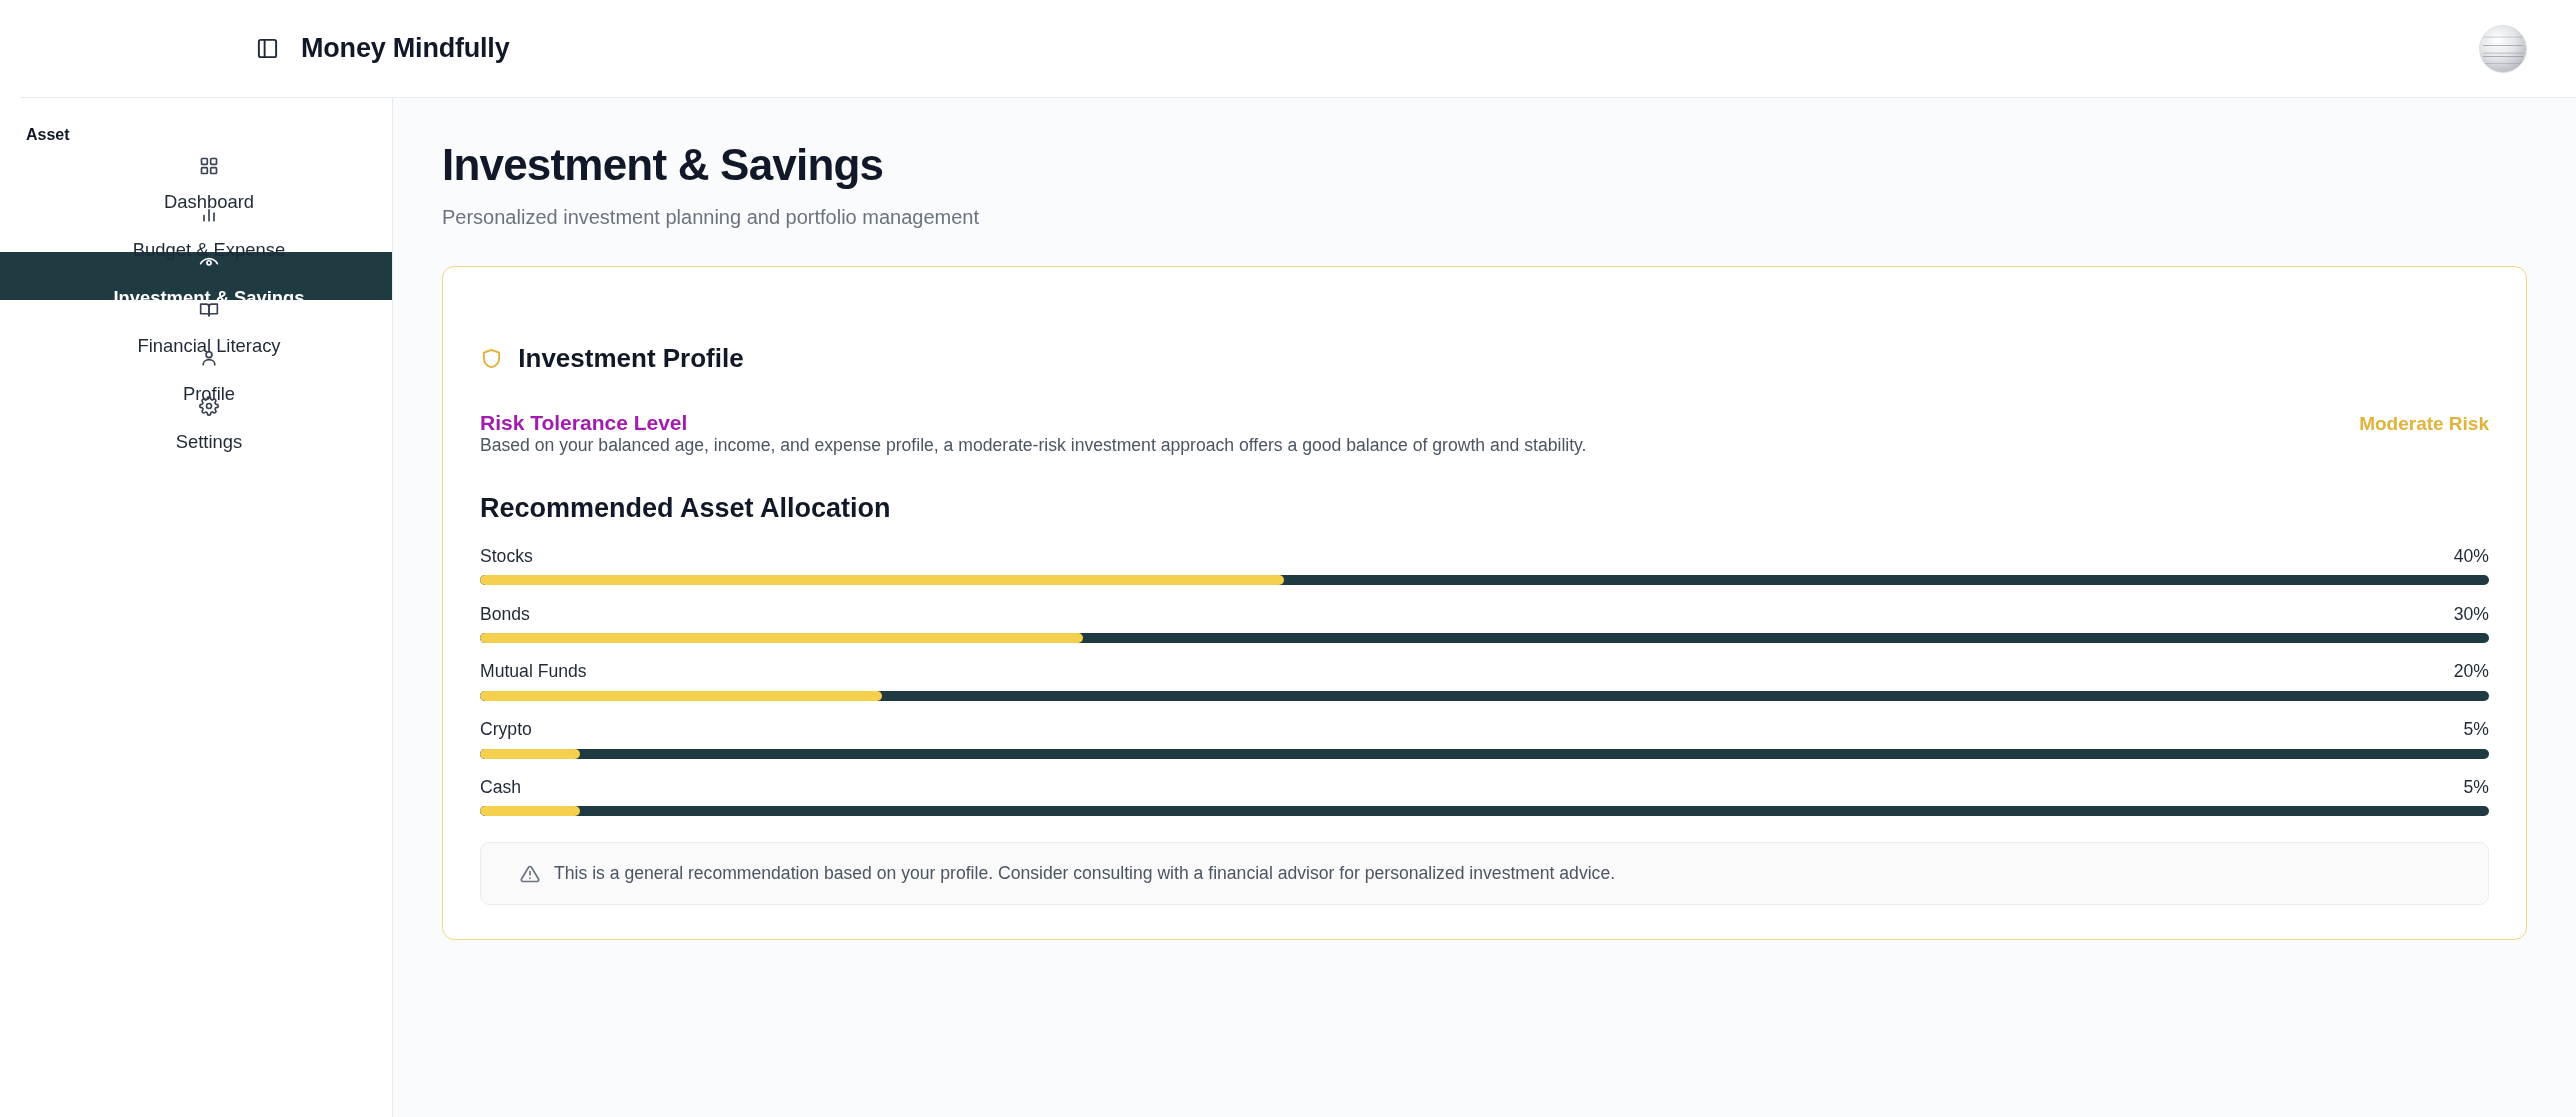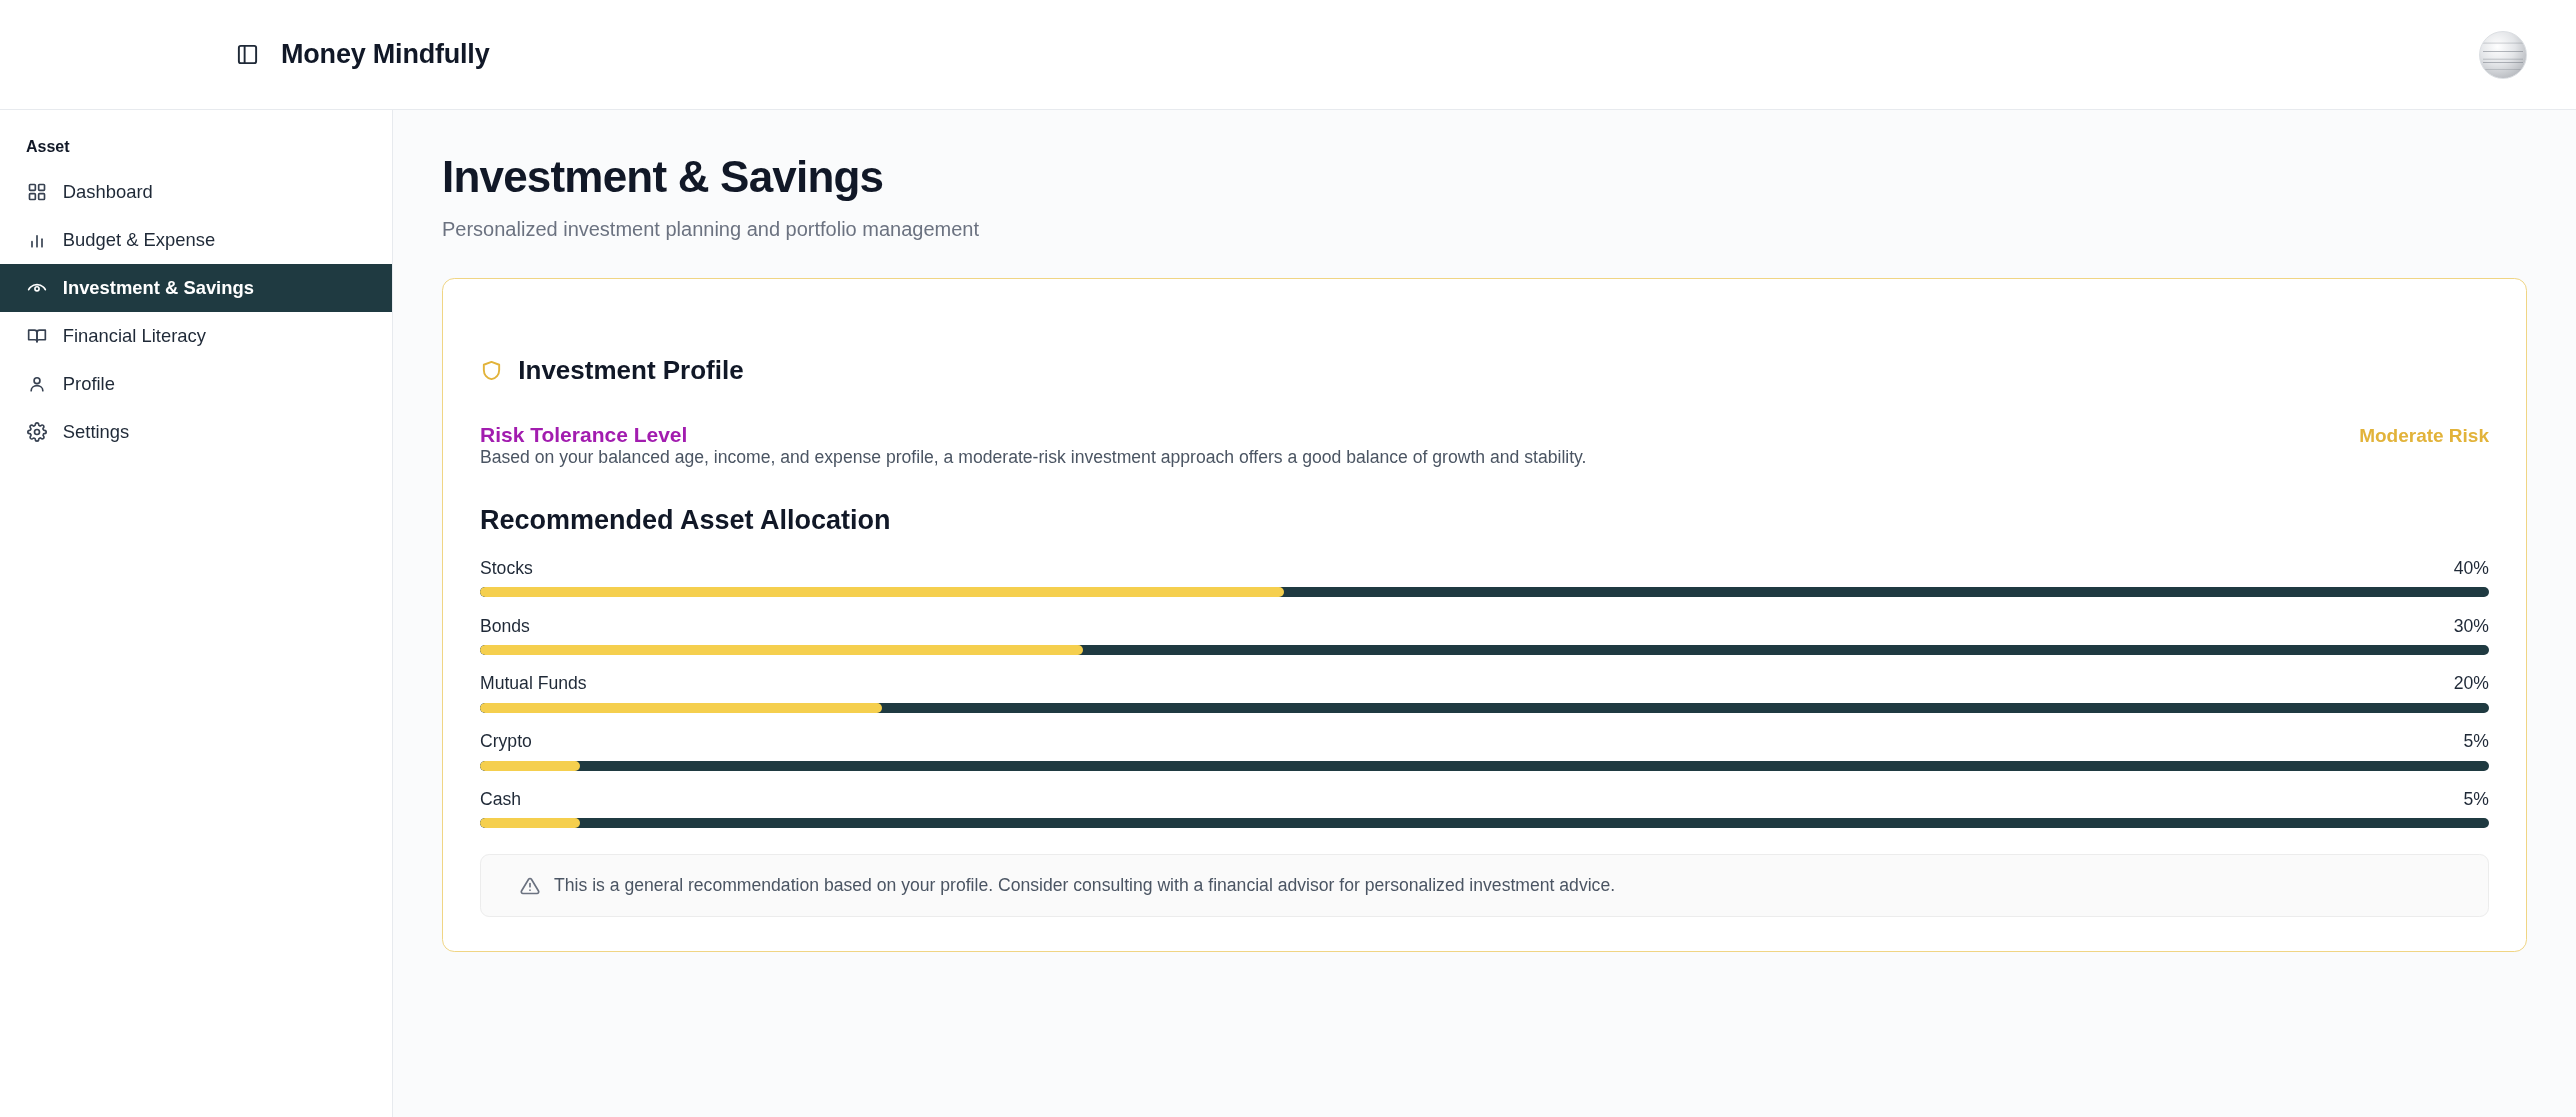--- a/index.html
+++ b/index.html
@@ -7,27 +7,28 @@
     width: 2576px;
     height: 1118px;
     background: #ffffff;
     font-family: "Liberation Sans", sans-serif;
     -webkit-font-smoothing: antialiased;
   }
   body { overflow: hidden; }
 
   
   .topbar {
-    height: 110px;
+    height: 98px;
     background: #ffffff;
     border-bottom: 0.8px solid #e7eaee;
     display: flex;
     align-items: center;
     padding: 0 49px 0 230px;
     position: relative;
+    margin-left: 20px;
   }
   .sidebar-toggle {
     width: 34px; height: 34px;
     display: flex; align-items: center; justify-content: center;
     cursor: pointer;
     color: #1f2937;
   }
   .brand {
     font-size: 27px;
     font-weight: bold;
@@ -79,20 +80,21 @@
   }
   .nav-item {
     display: flex;
     align-items: center;
     height: 48px;
     padding-left: 26px;
     font-size: 18.4px;
     color: #1f2937;
     cursor: pointer;
     gap: 15.3px;
+    flex-direction: column;
   }
   .nav-item .ico { width: 21.5px; height: 21.5px; display: flex; align-items: center; justify-content: center; color: #374151; }
   .nav-item.active {
     background: #1f3a41;
     color: #ffffff;
     font-weight: bold;
   }
   .nav-item.active .ico { color: #ffffff; }
 
   

